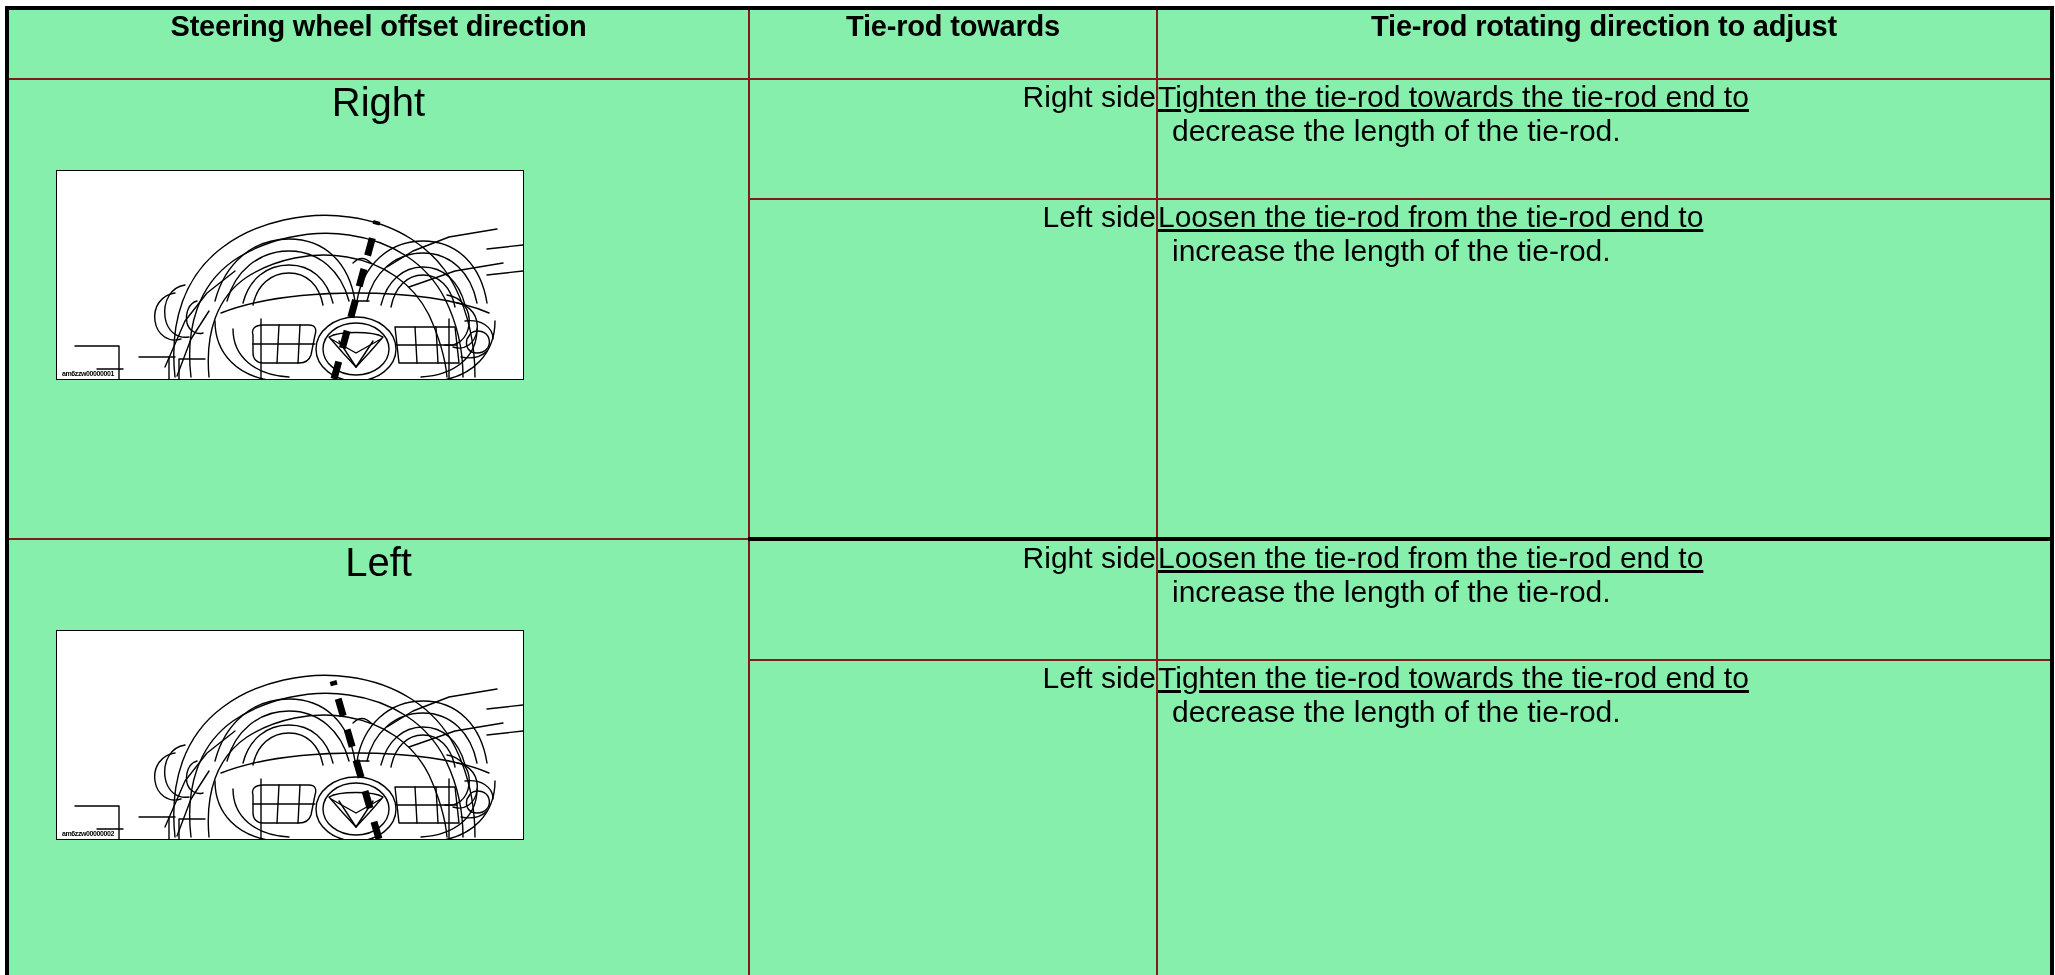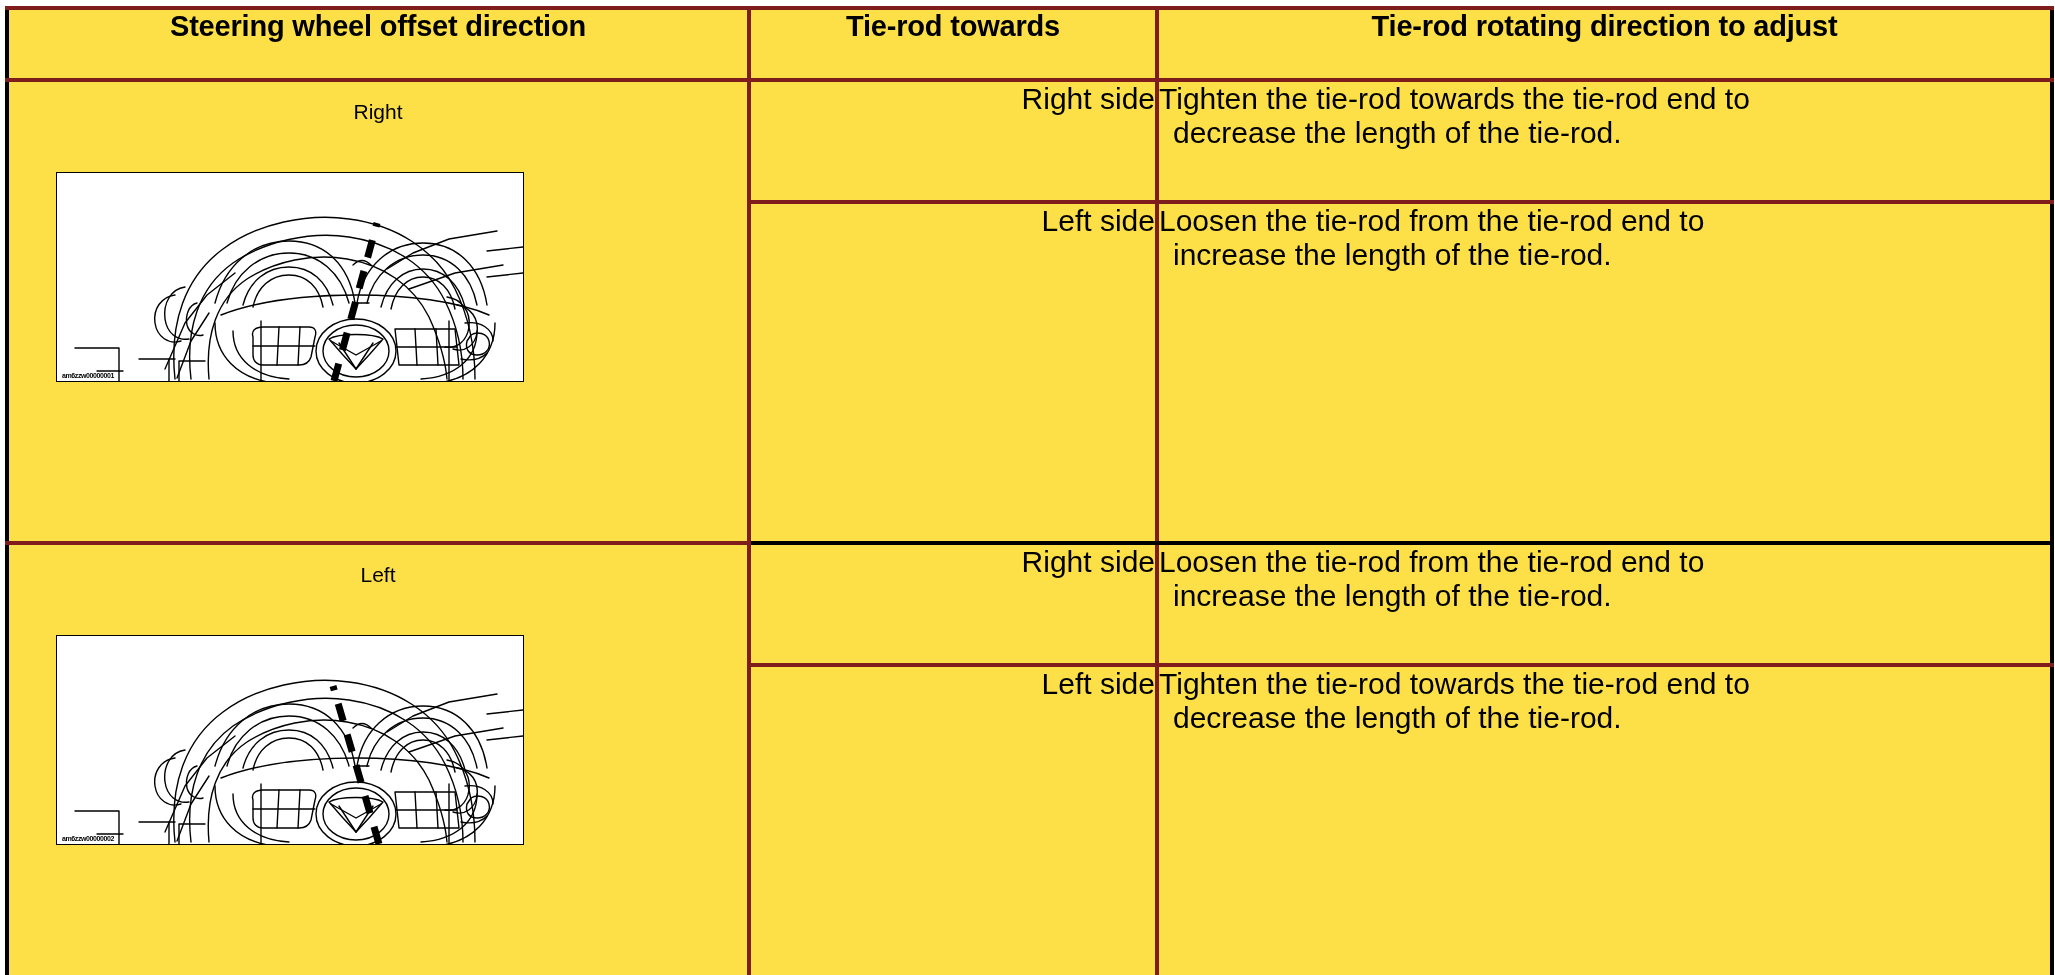--- a/index.html
+++ b/index.html
@@ -24,24 +24,24 @@
 
   table.spec-table {
     border-collapse: collapse;
     table-layout: fixed;
     width: 2045px;
     margin: 6px 0 0 5px;
   }
 
   table.spec-table td,
   table.spec-table th {
-    border: 4px solid #7f1d1d;
+    border: 2px solid #7f1d1d;
     padding: 0;
     vertical-align: top;
-    background: #fde047;
+    background: #86efac;
   }
 
   
   table.spec-table {
     border: 4px solid #000000;
   }
 
   col.c1 { width: 742px; }
   col.c2 { width: 408px; }
   col.c3 { width: 895px; }
@@ -64,22 +64,21 @@
   .dir-cell {
     border-left: none !important;
     border-bottom: 4px solid #000000;
     height: 455px;
     position: relative;
   }
   .dir-cell.last { border-bottom: none; }
 
   .dir-label {
     text-align: center;
-    font-size: 21px;
-    padding-top: 18px;
+    font-size: 40px;
     line-height: 1.1;
   }
 
   .fig-box {
     position: absolute;
     left: 47px;
     top: 90px;
     width: 466px;
     height: 208px;
     border: 1px solid #000000;
@@ -116,21 +115,21 @@
   .inst-cell {
     border-right: none !important;
     vertical-align: top;
     padding: 17px 12px 0 22px;
     font-size: 30px;
     line-height: 1.12;
   }
   .inst-cell.rowend { border-bottom: 4px solid #000000; }
   .inst-cell.last { border-bottom: none; }
 
-  .inst-l1 { display: block; }
+  .inst-l1 { display: block; text-decoration: underline; }
   .inst-l2 { display: block; padding-left: 14px; }
 </style>
 </head>
 <body>
 
 <div class="sheet">
 
   <table class="spec-table">
     <colgroup>
       <col class="c1">

